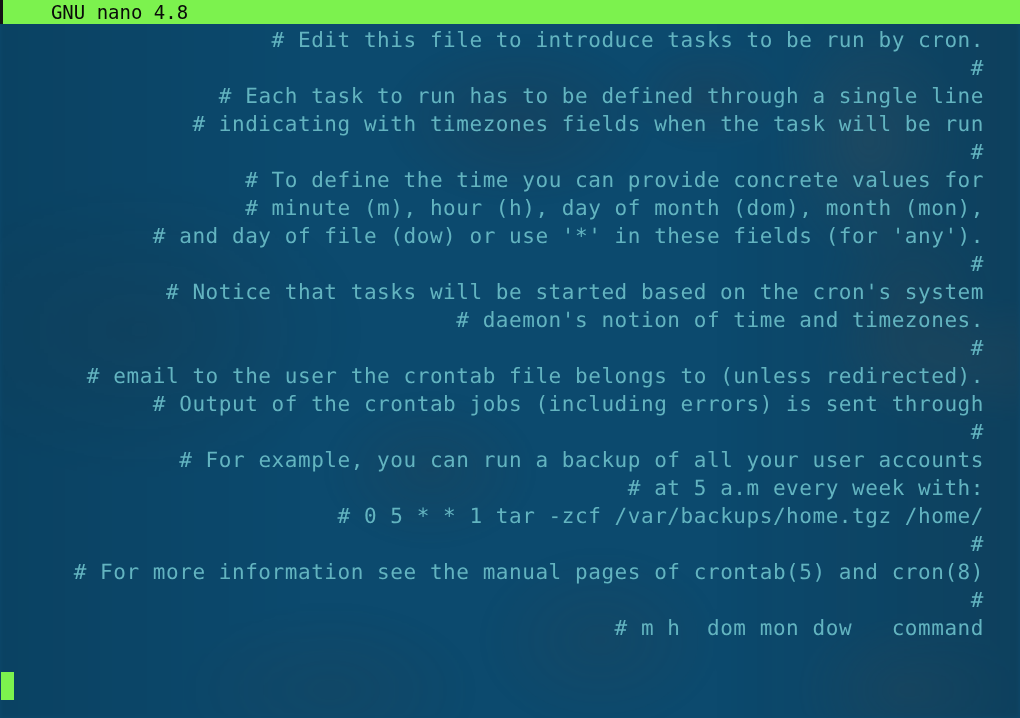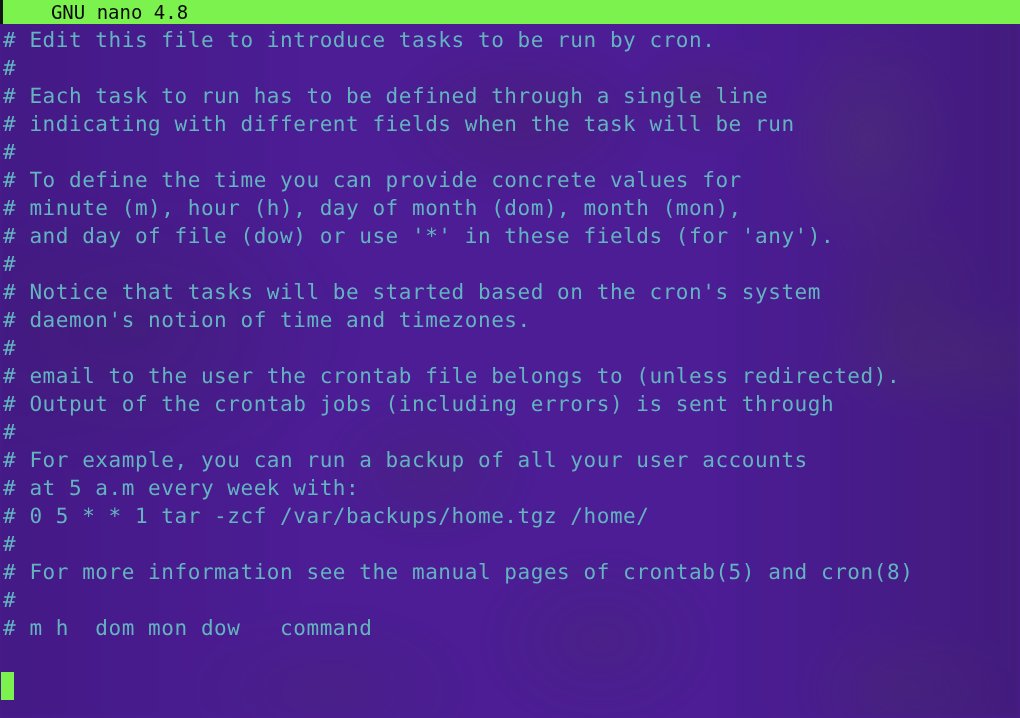--- a/index.html
+++ b/index.html
@@ -7,22 +7,23 @@
     padding: 0;
     background: #000;
   }
   body {
     font-family: "DejaVu Sans Mono", monospace;
   }
   #terminal {
     position: relative;
     width: 1020px;
     height: 718px;
-    background-color: #4c1d95;
+    background-color: #0c4a6e;
     overflow: hidden;
+    text-align: right;
   }
   
   #bg-texture {
     position: absolute;
     inset: 0;
     pointer-events: none;
     background:
       radial-gradient(ellipse 130px 170px at 868px 140px, rgba(90,85,80,0.20), rgba(0,0,0,0) 72%),
       radial-gradient(ellipse 120px 150px at 905px 300px, rgba(70,66,62,0.16), rgba(0,0,0,0) 70%),
       radial-gradient(ellipse 200px 90px at 960px 360px, rgba(86,82,78,0.14), rgba(0,0,0,0) 72%),
@@ -93,21 +94,21 @@
   <div id="bg-texture"></div>
 
   <div id="titlebar">
     <span id="title-text">  GNU nano 4.8</span>
   </div>
 
   <div id="editor">
       <div class="line"># Edit this file to introduce tasks to be run by cron.</div>
       <div class="line">#</div>
       <div class="line"># Each task to run has to be defined through a single line</div>
-      <div class="line"># indicating with different fields when the task will be run</div>
+      <div class="line"># indicating with timezones fields when the task will be run</div>
       <div class="line">#</div>
       <div class="line"># To define the time you can provide concrete values for</div>
       <div class="line"># minute (m), hour (h), day of month (dom), month (mon),</div>
       <div class="line"># and day of file (dow) or use '*' in these fields (for 'any').</div>
       <div class="line">#</div>
       <div class="line"># Notice that tasks will be started based on the cron's system</div>
       <div class="line"># daemon's notion of time and timezones.</div>
       <div class="line">#</div>
       <div class="line"># email to the user the crontab file belongs to (unless redirected).</div>
       <div class="line"># Output of the crontab jobs (including errors) is sent through</div>

